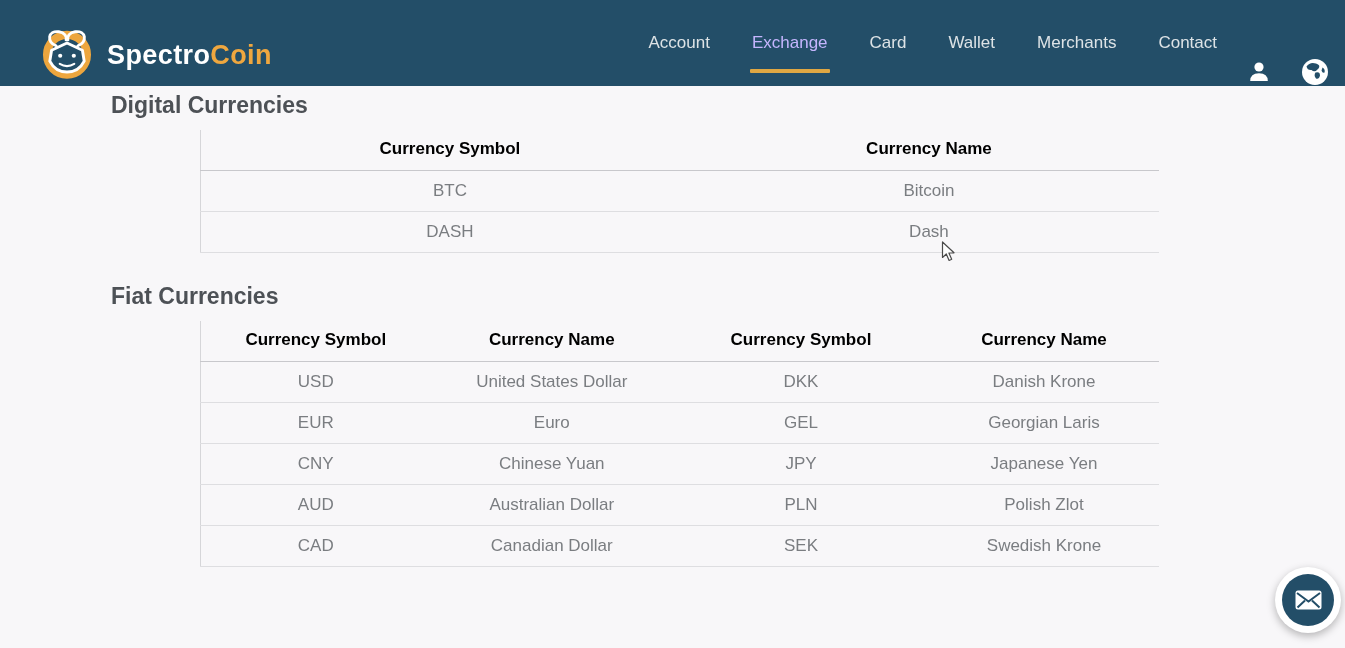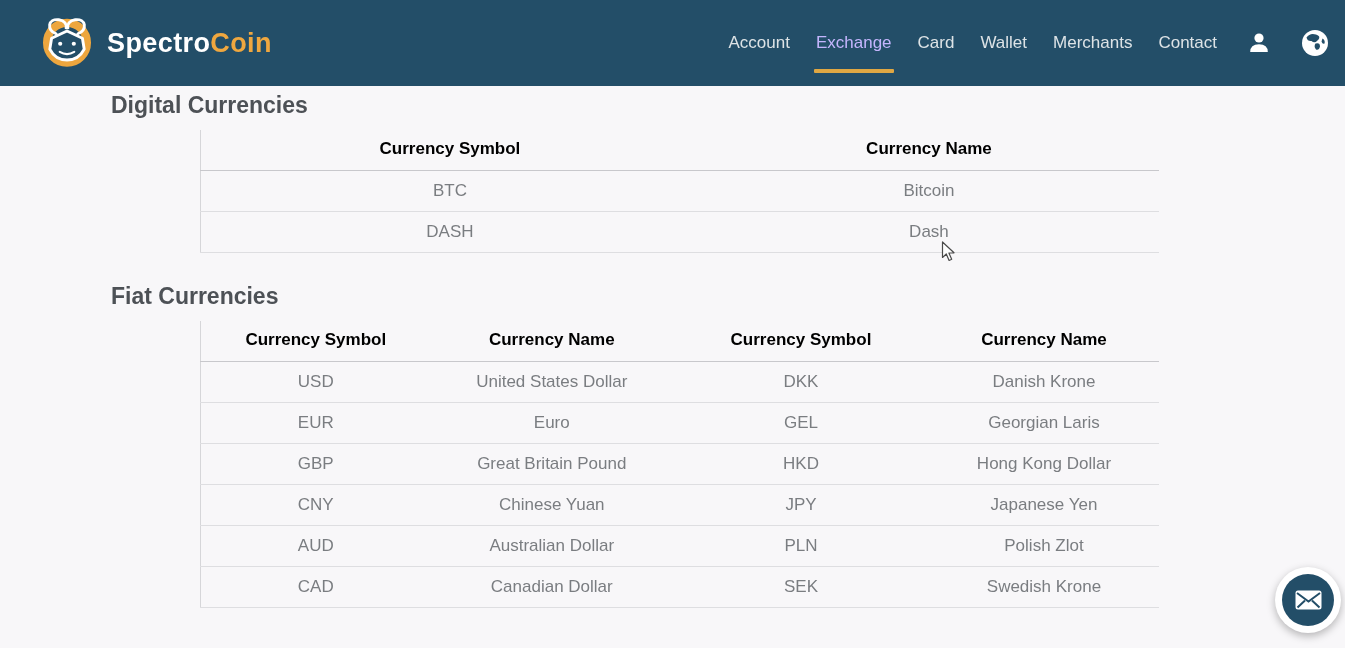--- a/index.html
+++ b/index.html
@@ -10,34 +10,34 @@
     position: relative;
     background: #f8f7f9;
     font-family: "Liberation Sans", sans-serif;
   }
 
   
   .navbar {
     height: 86px;
     background: #234e68;
     display: flex;
-    align-items: center;
+    align-items: flex-end;
     padding-left: 38px;
   }
   .logo { display: flex; align-items: center; gap: 11px; cursor: pointer; }
   .logo-text { font-size: 27px; font-weight: bold; letter-spacing: .4px; }
   .logo-text .p1 { color: #ffffff; }
   .logo-text .p2 { color: #efa73f; }
 
   .main-nav {
     margin-left: auto;
     display: flex;
     align-items: stretch;
     height: 100%;
-    gap: 26px;
+    gap: 42px;
     margin-right: 30px;
   }
   .nav-link {
     display: flex; align-items: center;
     color: #dde3e6;
     font-size: 17px;
     text-decoration: none;
     position: relative;
     cursor: pointer;
   }
@@ -204,26 +204,20 @@
           <td>DKK</td>
           <td>Danish Krone</td>
         </tr>
         <tr>
           <td>EUR</td>
           <td>Euro</td>
           <td>GEL</td>
           <td>Georgian Laris</td>
         </tr>
         <tr>
-          <td>GBP</td>
-          <td>Great Britain Pound</td>
-          <td>HKD</td>
-          <td>Hong Kong Dollar</td>
-        </tr>
-        <tr>
           <td>CNY</td>
           <td>Chinese Yuan</td>
           <td>JPY</td>
           <td>Japanese Yen</td>
         </tr>
         <tr>
           <td>AUD</td>
           <td>Australian Dollar</td>
           <td>PLN</td>
           <td>Polish Zlot</td>

